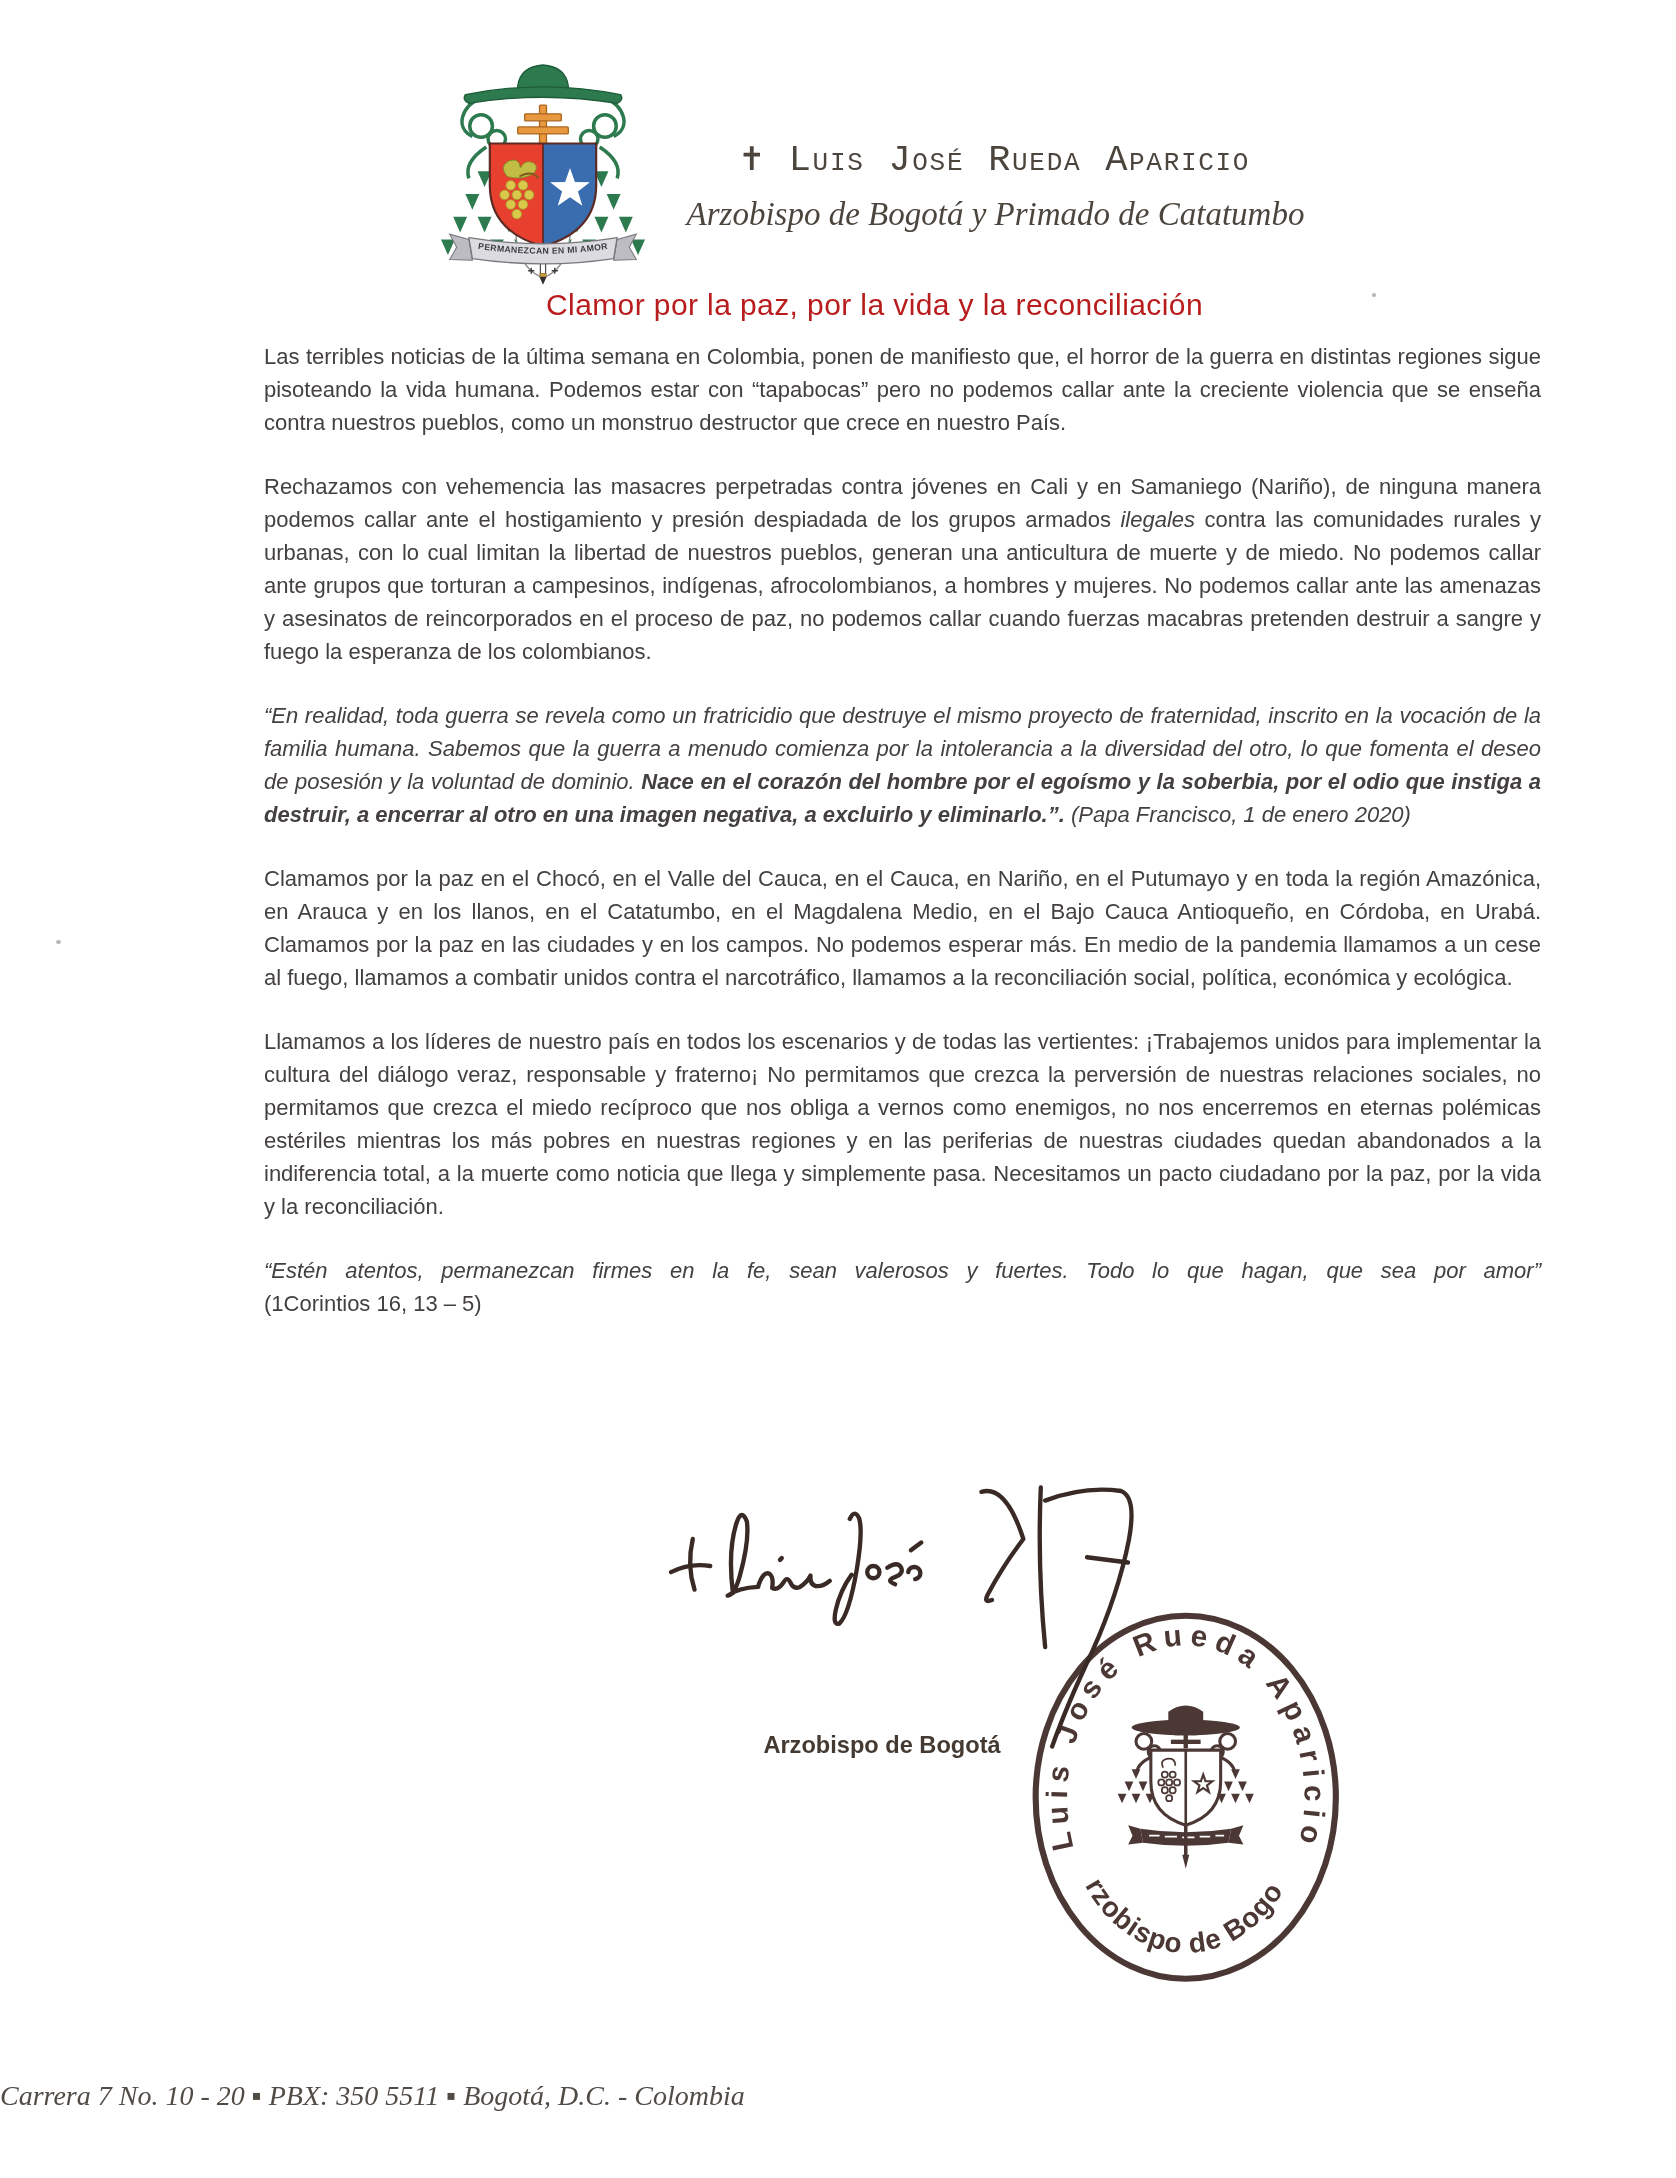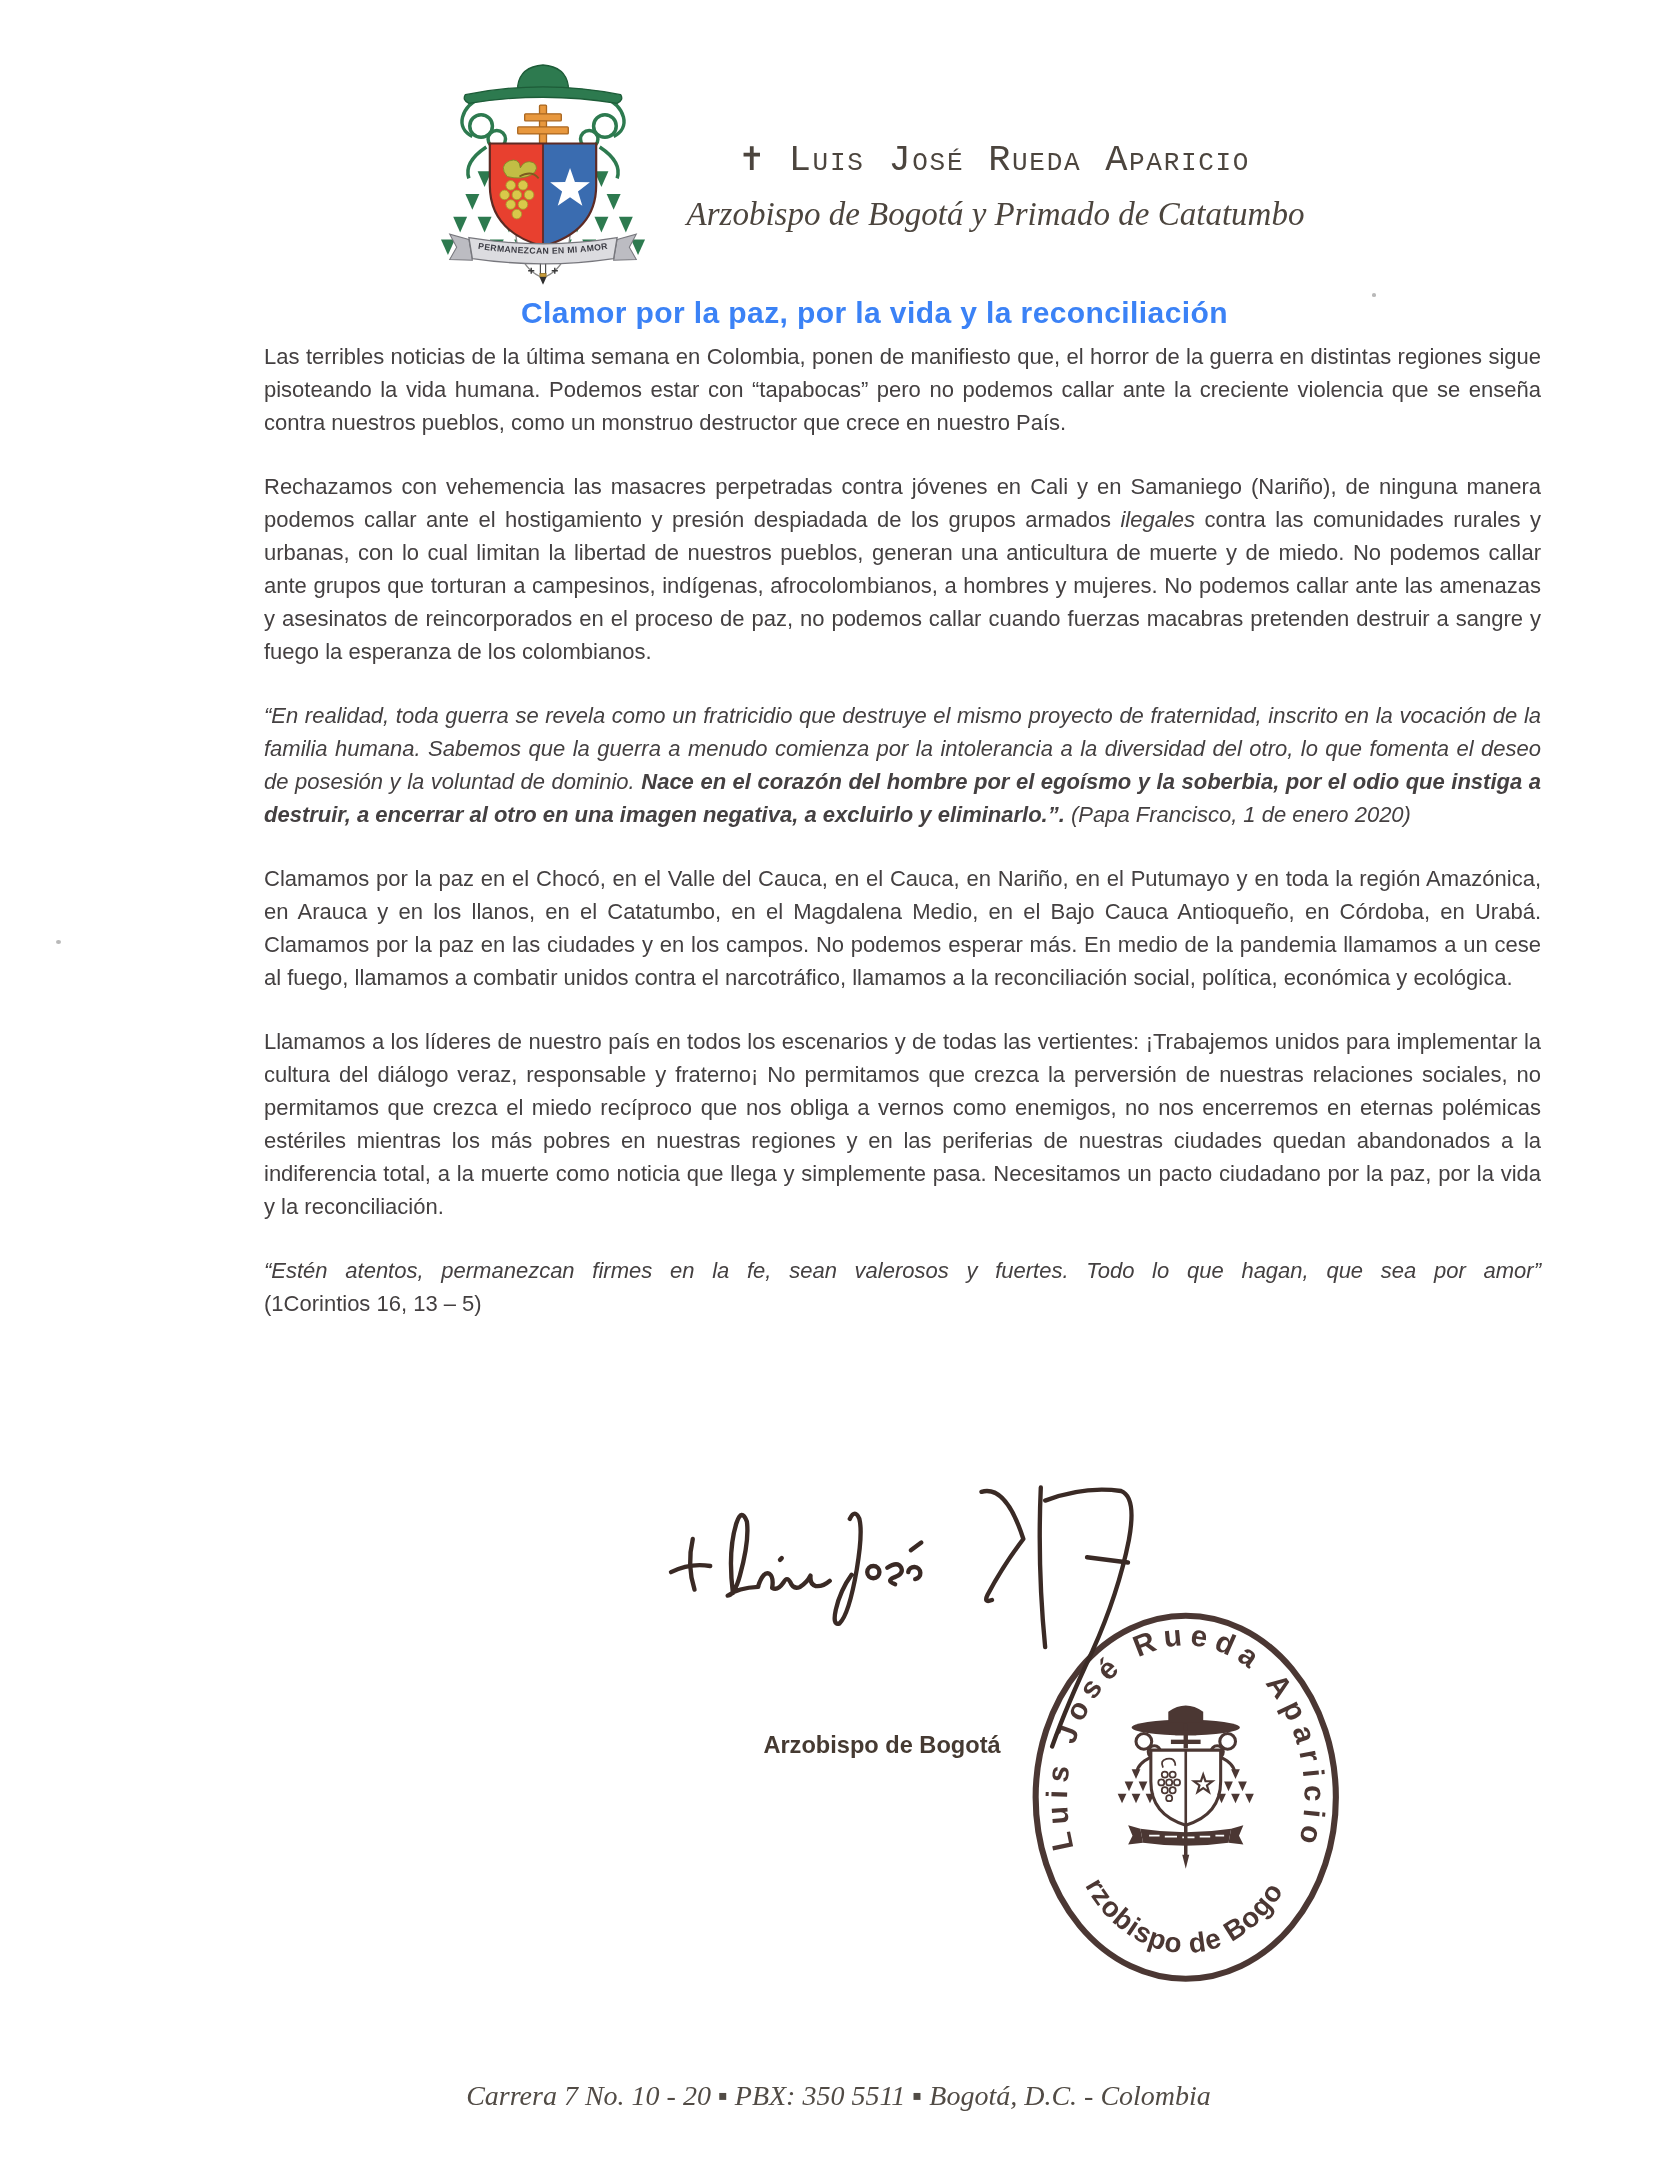--- a/index.html
+++ b/index.html
@@ -10,37 +10,37 @@
   
   .hdr-name{left:559px;top:136px;width:873px;text-align:center;
     font-family:Liberation Mono, monospace;font-variant:small-caps;
     font-size:37px;letter-spacing:1.7px;color:#4c453e;white-space:nowrap;}
   .hdr-sub{left:559px;top:196px;width:873px;text-align:center;
     font-family:"Liberation Serif",serif;font-style:italic;
     font-size:33px;color:#4c453e;white-space:nowrap;}
 
   
   .doc-title{left:236px;top:288px;width:1277px;text-align:center;
-    font-size:30px;font-weight:bold;color:#3b82f6;letter-spacing:0.4px;margin-top:8px;}
+    font-size:30px;font-weight:normal;color:#b91c1c;letter-spacing:0.4px;}
 
   
   .text-col{left:236px;top:340px;width:1277px;color:#444041;
     font-size:22px;line-height:33px;text-align:justify;margin-left:28px;}
   .text-col p{margin:0 0 31px 0;}
   .run-i{font-style:italic;}
   .run-bi{font-style:italic;font-weight:bold;}
   .q-line1{text-align:justify;text-align-last:justify;}
   .q-line2{text-align:left;}
 
   
   .sig-name{left:690px;top:1722px;width:384px;text-align:center;
     font-size:23.6px;font-weight:bold;color:#453a32;line-height:47px;}
 
   
-  .footer{left:0;top:2080px;width:1677px;text-align:center;
+  .footer{left:0;top:2080px;width:1677px;text-align:left;
     font-family:"Liberation Serif",serif;font-style:italic;
     font-size:28px;color:#514b45;}
 
   .speck{position:absolute;background:#b9b9b9;border-radius:50%;}
   svg text{font-family:"Liberation Sans",sans-serif;}
 </style>
 </head>
 <body>
 
 <div class="page">

